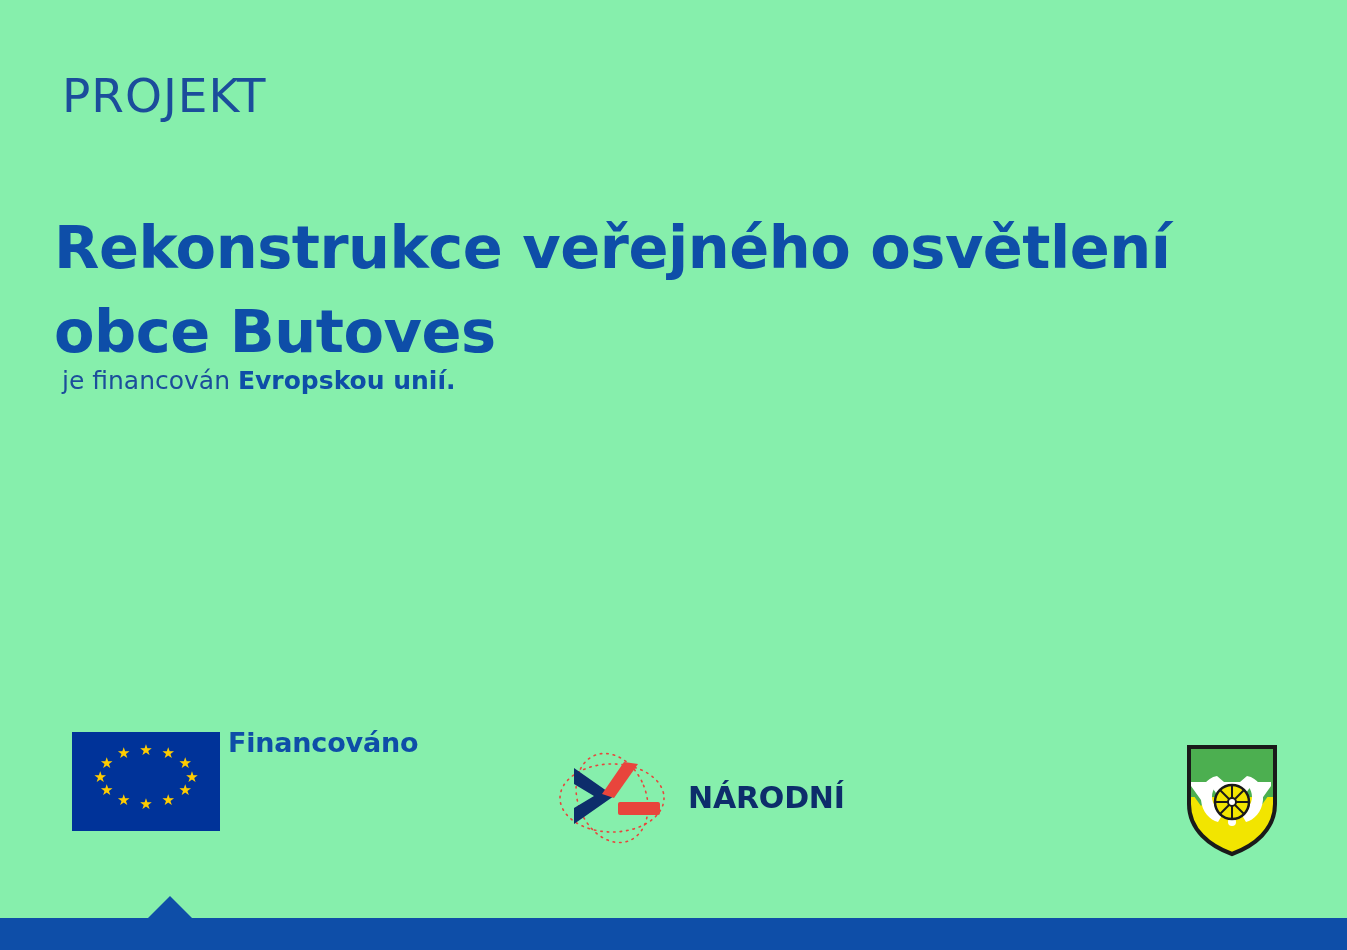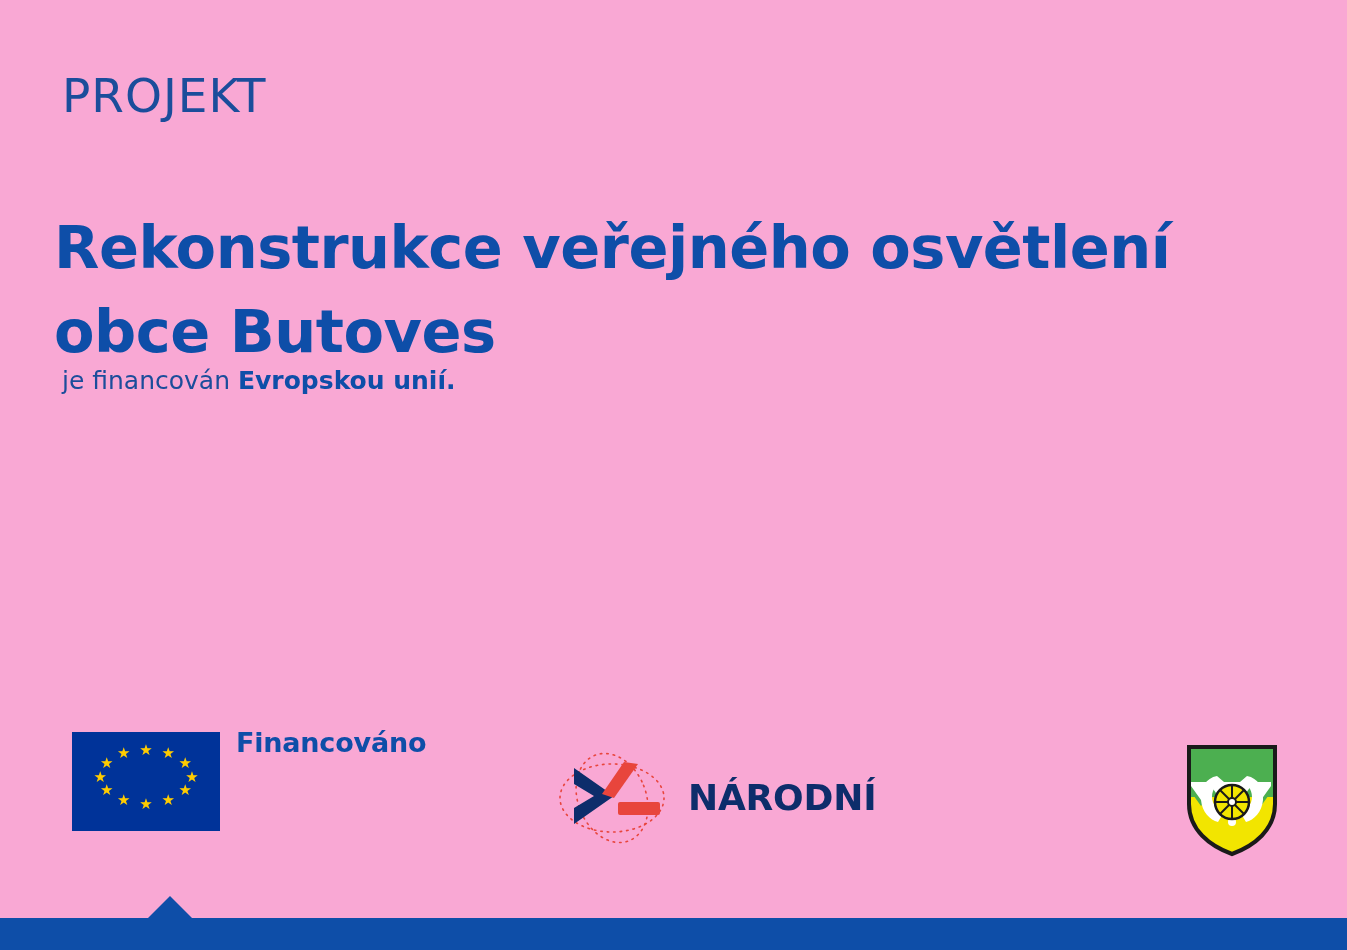--- a/index.html
+++ b/index.html
@@ -12,21 +12,21 @@
     height: 950px;
     position: relative;
     overflow: hidden;
     font-family: "DejaVu Sans", sans-serif;
     color: #1a4a9c;
   }
 
   .poster {
     position: absolute;
     inset: 0;
-    background: #f9a8d4;
+    background: #86efac;
   }
 
   
   .kicker {
     position: absolute;
     left: 62px;
     top: 68px;
     font-size: 47px;
     letter-spacing: 1px;
     font-weight: 400;
@@ -115,21 +115,21 @@
     position: relative;
   }
   .eu-star {
     position: absolute;
     color: #FFCC00;
     font-size: 15px;
     line-height: 1;
     transform: translate(-50%, -50%);
   }
   .eu-text {
-    margin-left: 16px;
+    margin-left: 8px;
     margin-top: -6px;
   }
   .eu-text .l1, .eu-text .l2 {
     font-size: 27px;
     font-weight: 700;
     color: #0e4ea8;
     line-height: 1.28;
     letter-spacing: -0.2px;
   }
   .eu-text .l3 {
@@ -151,21 +151,21 @@
   }
   .npo-mark {
     width: 128px;
     height: 104px;
     position: relative;
   }
   .npo-text {
     margin-left: 8px;
   }
   .npo-text div {
-    font-size: 36px;
+    font-size: 30px;
     font-weight: 700;
     color: #0d2d6b;
     line-height: 1.24;
     letter-spacing: -0.2px;
   }
 
   
   .coat {
     position: absolute;
     left: 1184px;

